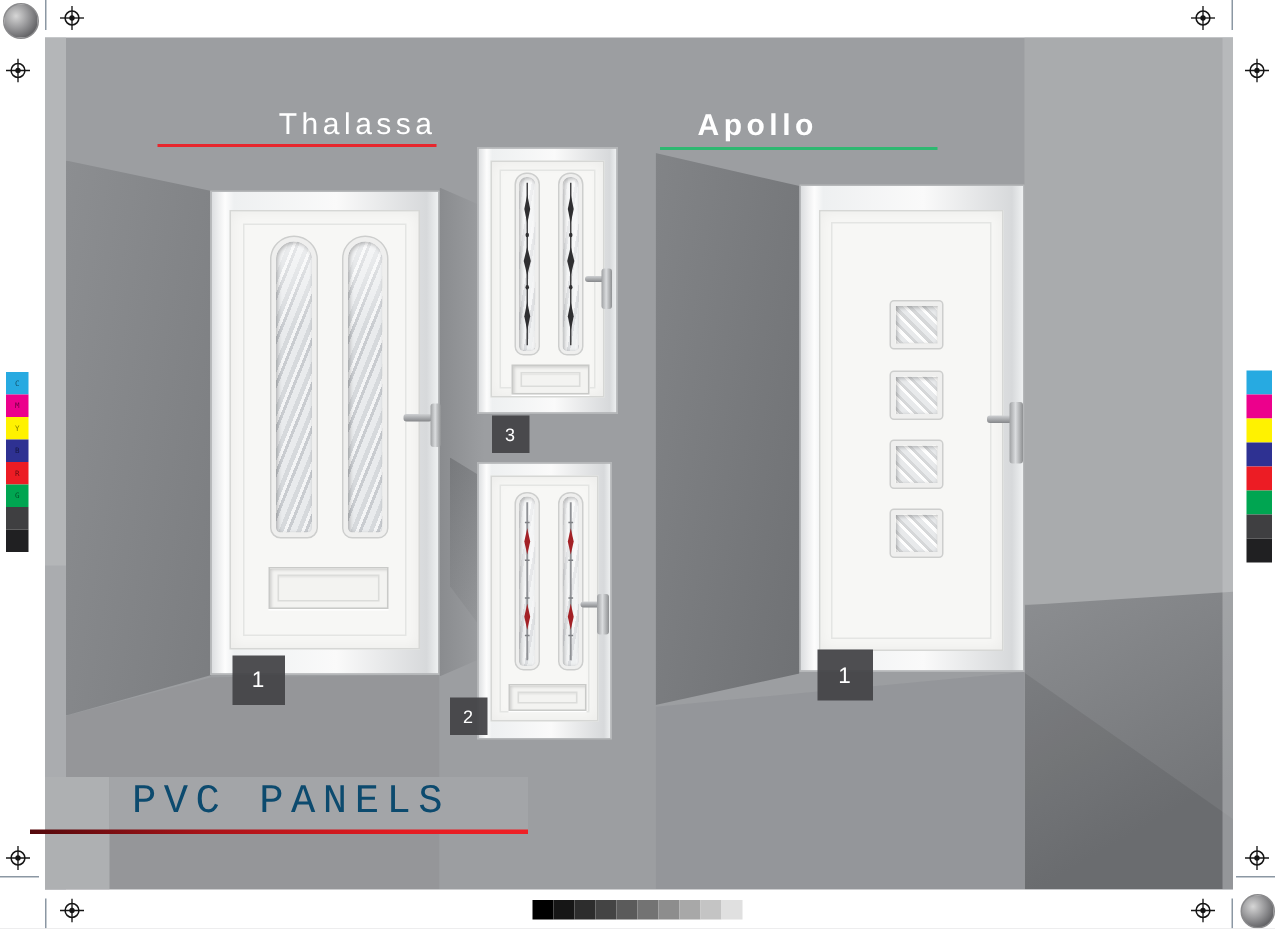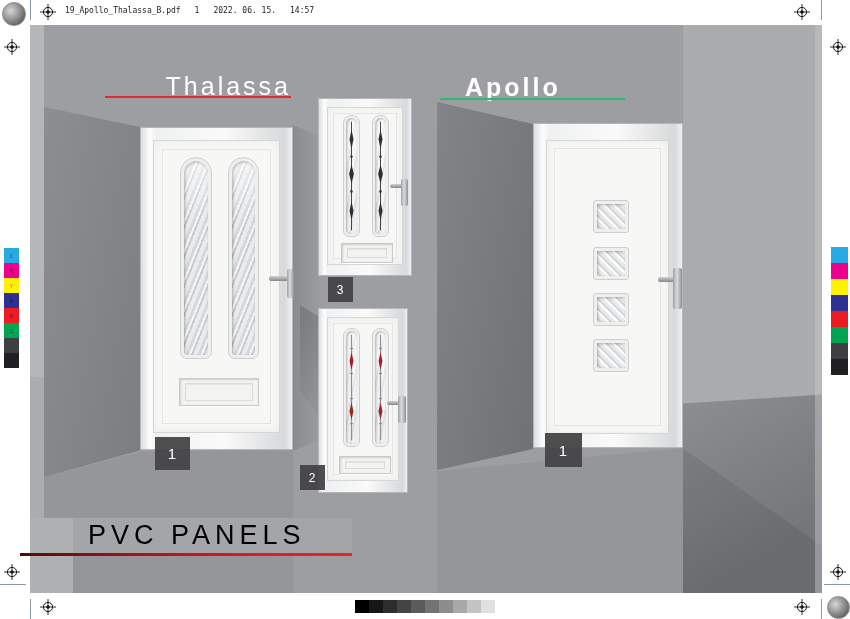--- a/index.html
+++ b/index.html
@@ -18,21 +18,21 @@
   .colorbar{display:flex;flex-direction:column;}
   .colorbar .patch{width:15px;height:15px;display:flex;align-items:center;justify-content:center;
     font-size:5px;color:rgba(0,0,0,.55);font-family:"DejaVu Sans Mono",monospace;}
   .colorbar.right .patch{width:17px;height:16px;color:transparent;}
   .graybar{display:flex;}
   .graybar .step{width:14px;height:13px;}
 
   
   #page{left:30px;top:25px;width:792px;height:568px;background:#9c9ea1;overflow:hidden;}
 
-  .title{color:#ffffff;font-size:25px;letter-spacing:3px;font-weight:400;}
+  .title{color:#ffffff;font-size:20px;letter-spacing:3px;font-weight:400;}
   .rule{height:2px;}
   .seclabel{display:flex;align-items:center;justify-content:center;
     background:rgba(68,69,72,.95);color:#fff;letter-spacing:1px;}
 
   
   .wall-l{background:linear-gradient(100deg,#8c8e91,#7b7d80);
     clip-path:polygon(0 0,100% 5.5%,100% 92.7%,0 100%);}
   .wall-a{background:linear-gradient(100deg,#828487,#6f7174);
     clip-path:polygon(0 0,100% 6%,100% 94.3%,0 100%);}
 
@@ -67,23 +67,20 @@
   .orn svg{width:100%;height:100%;display:block;}
 </style>
 </head>
 <body>
 
 <div id="stage">
 
   <div class="abs sphere" style="left:2px;top:2px;width:22px;height:22px;"></div>
   <div class="abs sphere" style="left:827px;top:596px;width:21px;height:21px;"></div>
 
-  <div class="abs headertext" style="left:65px;top:6px;">
-    <span>19_Apollo_Thalassa_B.pdf</span><span>1</span><span>2022. 06. 15.</span><span>14:57</span>
-  </div>
 
   <div class="abs cropline" style="left:30px;top:0;width:1px;height:20px;"></div>
   <div class="abs cropline" style="left:821px;top:0;width:1px;height:20px;"></div>
   <div class="abs cropline" style="left:30px;top:599px;width:1px;height:20px;"></div>
   <div class="abs cropline" style="left:821px;top:599px;width:1px;height:20px;"></div>
   <div class="abs cropline" style="left:0;top:584px;width:26px;height:1px;"></div>
   <div class="abs cropline" style="left:824px;top:584px;width:26px;height:1px;"></div>
 
   <div class="abs regmark" style="left:40px;top:4px;">
       <svg width="16" height="16" viewBox="0 0 16 16">
@@ -345,19 +342,19 @@
       <div class="glass sq" style="left:60px;top:124px;width:34px;height:31px;"></div>
       <div class="glass sq" style="left:60px;top:170px;width:34px;height:31px;"></div>
       <div class="glass sq" style="left:60px;top:216px;width:34px;height:31px;"></div>
       <div class="hlever" style="left:124px;top:153px;width:17px;height:5px;"></div>
       <div class="hplate" style="left:139px;top:144px;width:9px;height:41px;"></div>
     </div>
     <div class="abs seclabel" style="left:515px;top:408px;width:37px;height:34px;font-size:15px;">1</div>
 
     <div class="abs" style="left:0;top:493px;width:43px;height:75px;background:#aeb0b2;"></div>
     <div class="abs" style="left:43px;top:493px;width:279px;height:38px;background:#a3a5a8;"></div>
-    <div class="abs" style="left:58px;top:495px;color:#000000;font-size:27px;letter-spacing:5px;font-weight:400;">PVC PANELS</div>
+    <div class="abs" style="left:58px;top:495px;color:#0c4a6e;font-size:27px;letter-spacing:5px;font-weight:400;font-family:Liberation Mono, monospace;">PVC PANELS</div>
   </div>
 
   <div class="abs" style="left:20px;top:553px;width:332px;height:3px;
               background:linear-gradient(90deg,#54090c,#a81318 35%,#e51b21 75%,#ef2126);"></div>
 
 </div>
 
 </body></html>

